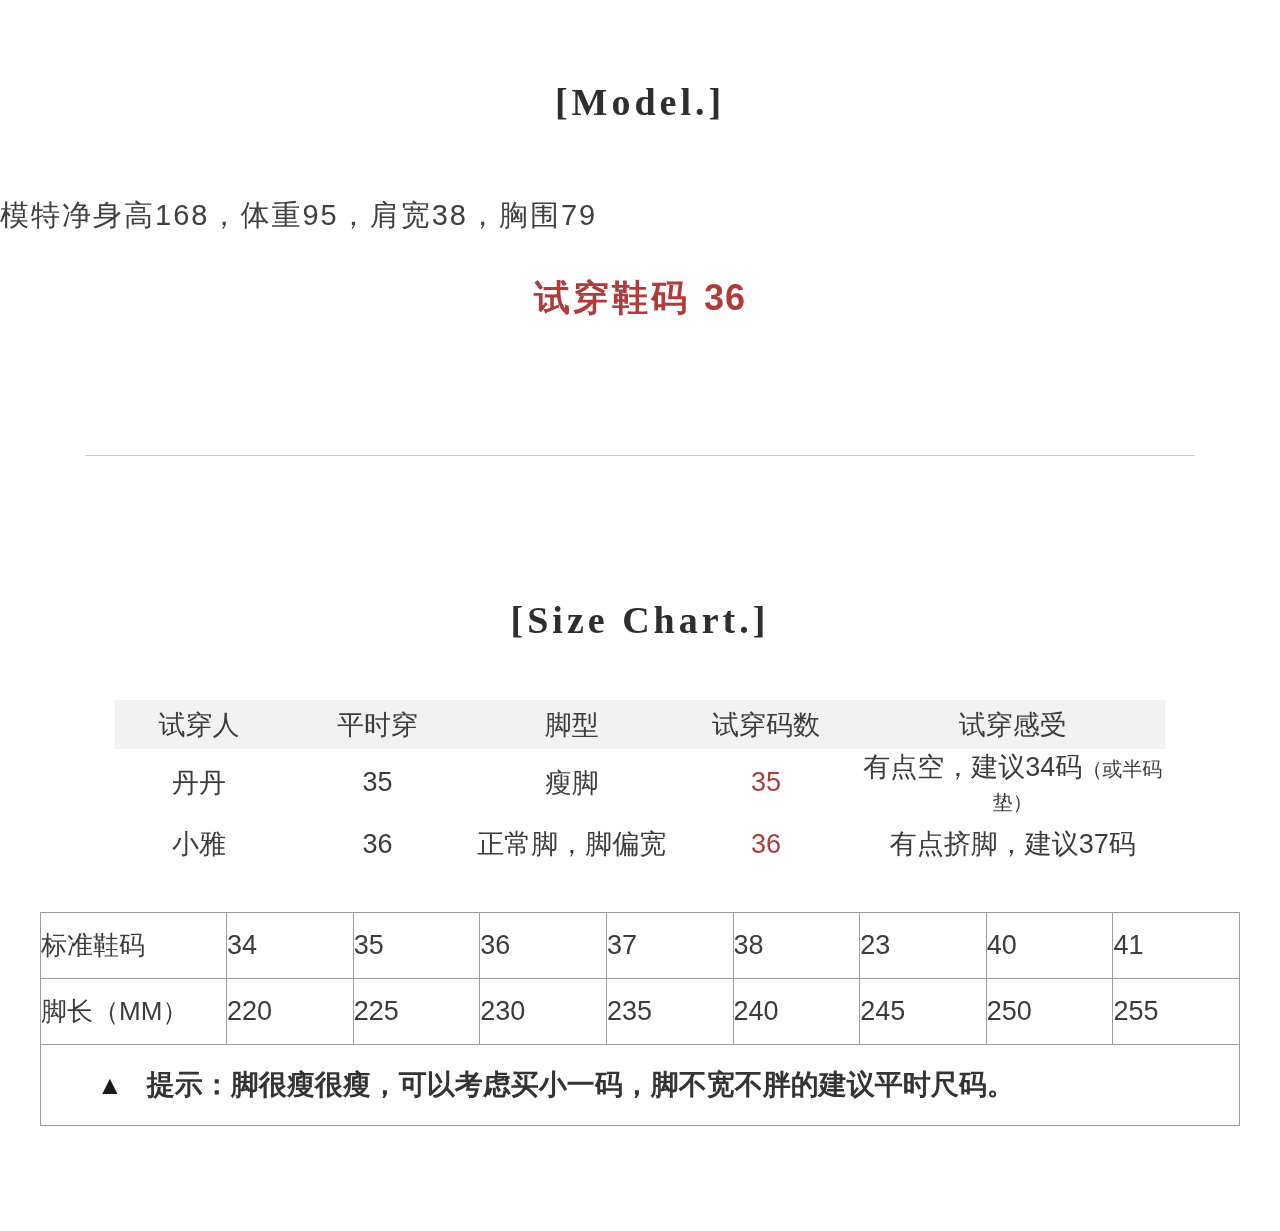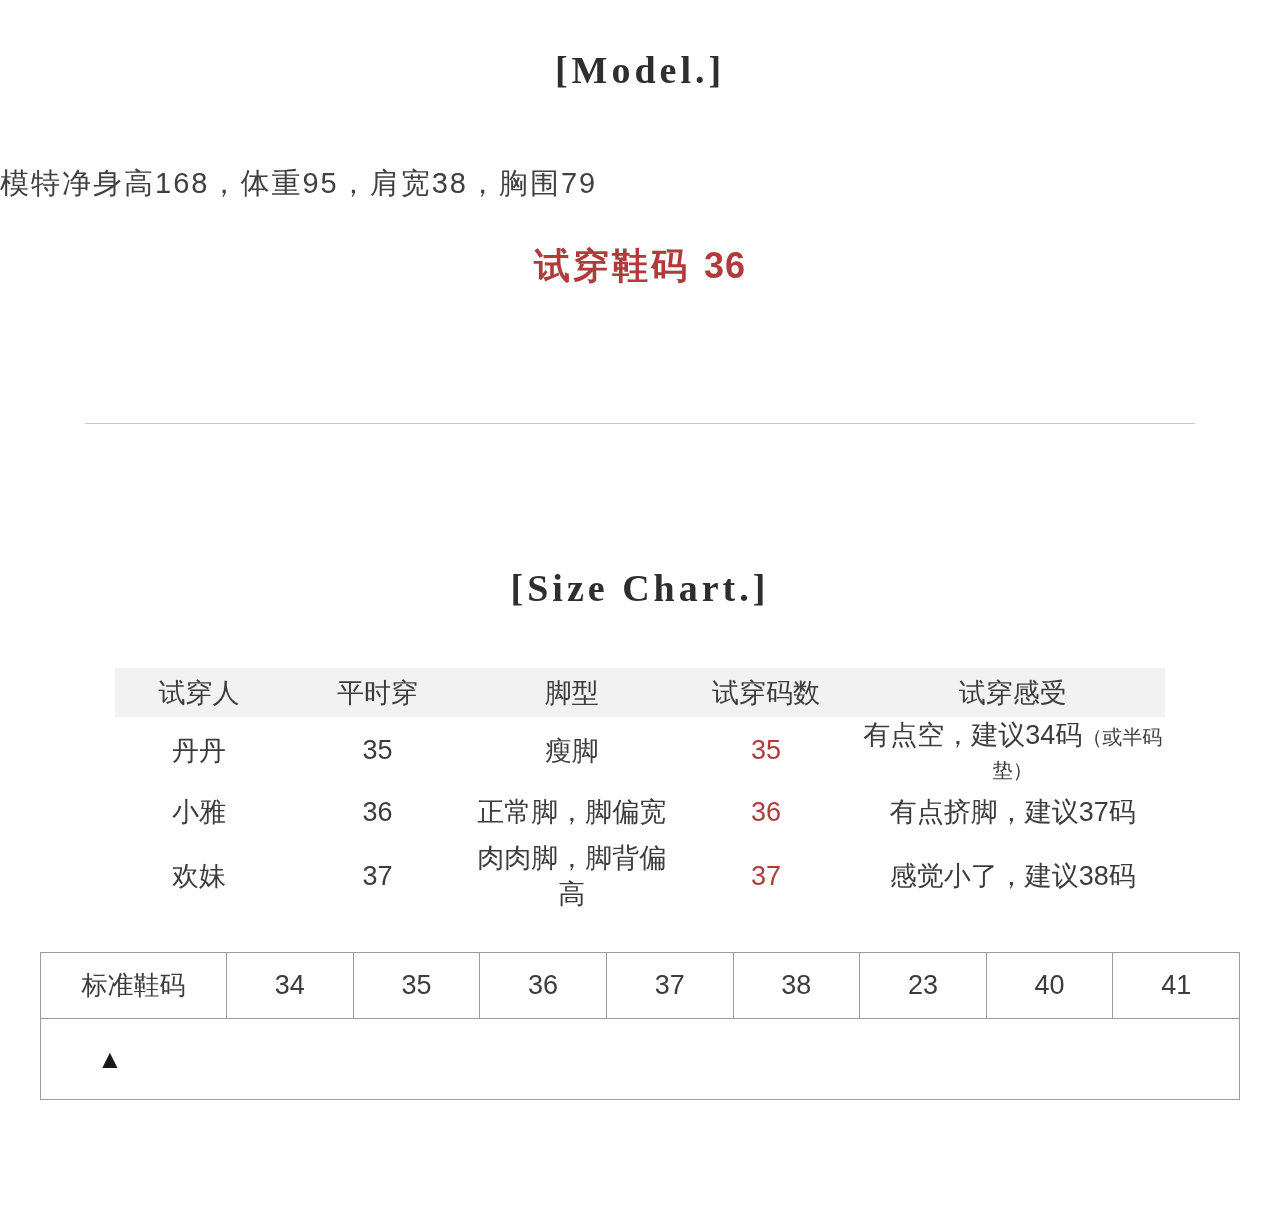--- a/index.html
+++ b/index.html
@@ -18,21 +18,21 @@
     color: var(--text-dark);
   }
   .serif-title {
     font-family: "Liberation Serif", "DejaVu Serif", serif;
     font-weight: 600;
     font-size: 38px;
     letter-spacing: 4px;
     text-align: center;
     color: #2e2e2e;
   }
-  .model-section { padding-top: 48px; }
+  .model-section { padding-top: 80px; }
   .model-stats {
     text-align: left;
     font-size: 29px;
     letter-spacing: 2px;
     margin-top: 72px;
     color: #404040;
   }
   .tryon-line {
     text-align: center;
     font-size: 36px;
@@ -78,21 +78,21 @@
   .size-table {
     width: 1200px;
     margin: 40px auto 0;
     border-collapse: collapse;
     font-size: 27px;
     color: #3c3c3c;
   }
   .size-table th, .size-table td {
     border: 1px solid var(--border-gray);
     height: 66px;
-    text-align: center;
+    text-align: left;
     font-weight: normal;
   }
   .size-table th { width: 186px; font-size: 26px; }
   .tip-box {
     width: 1200px;
     height: 82px;
     margin: -1px auto 0;
     border: 1px solid var(--border-gray);
     display: flex;
     align-items: center;
@@ -148,44 +148,49 @@
           <td class="red">35</td>
           <td><span>有点空，建议34码</span><span class="note">（或半码垫）</span></td>
         </tr>
         <tr>
           <td>小雅</td>
           <td>36</td>
           <td>正常脚，脚偏宽</td>
           <td class="red">36</td>
           <td><span>有点挤脚，建议37码</span><span class="note"></span></td>
         </tr>
-        <tr>
-          <td>欢妹</td>
-          <td>37</td>
-          <td>肉肉脚，脚背偏高</td>
-          <td class="red">37</td>
-          <td><span>感觉小了，建议38码</span><span class="note"></span></td>
-        </tr>
       </tbody>
     </table>
 
     <table class="size-table">
       <tbody>
         <tr>
           <th>标准鞋码</th>
           <td>34</td>
           <td>35</td>
           <td>36</td>
           <td>37</td>
           <td>38</td>
           <td>23</td>
           <td>40</td>
           <td>41</td>
         </tr>
+        <tr>
+          <th>脚长（MM）</th>
+          <td>220</td>
+          <td>225</td>
+          <td>230</td>
+          <td>235</td>
+          <td>240</td>
+          <td>245</td>
+          <td>250</td>
+          <td>255</td>
+        </tr>
       </tbody>
     </table>
 
     <div class="tip-box">
       <span class="tip-icon">▲</span>
+      <span class="tip-text">提示：脚很瘦很瘦，可以考虑买小一码，脚不宽不胖的建议平时尺码。</span>
     </div>
   </section>
 
 </div>
 
 </body></html>

